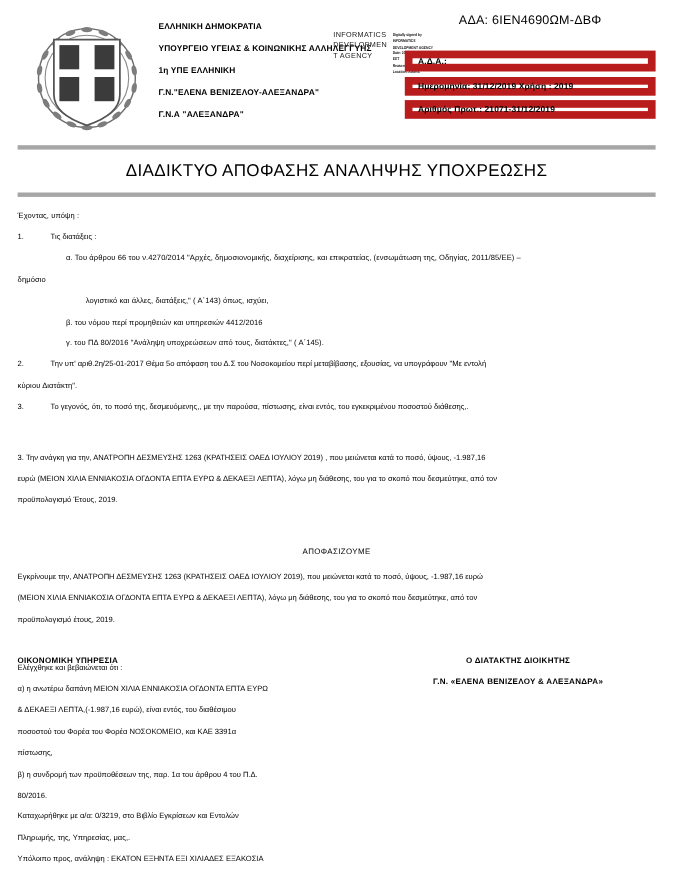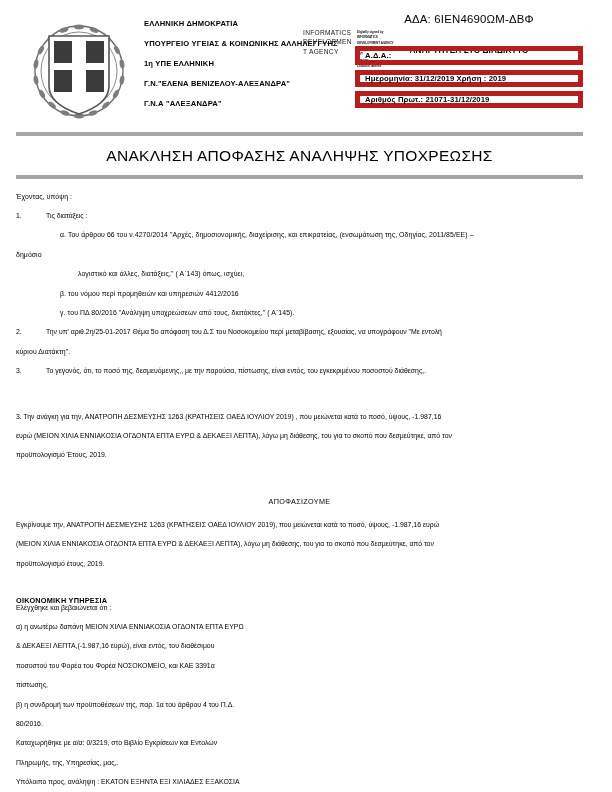--- a/index.html
+++ b/index.html
@@ -14,21 +14,21 @@
     position: relative;
     font-family: "Liberation Sans", sans-serif;
     color: #000000;
     overflow: hidden;
   }
   .page {
     position: relative;
     width: 612px;
     height: 792px;
     box-sizing: border-box;
-    padding: 14px 29px 0 16px;
+    padding: 14px 16px 0 16px;
   }
 
   
   .header {
     position: relative;
     height: 118px;
   }
   .emblem {
     position: absolute;
     left: 12px;
@@ -109,21 +109,21 @@
     white-space: nowrap;
   }
 
   .meta-boxes {
     position: absolute;
     right: 0;
     top: 32px;
     width: 228px;
   }
   .meta-box {
-    border: 5px solid #b91c1c;
+    border: 7px solid #b91c1c;
     height: 17px;
     margin-bottom: 4.5px;
     display: flex;
     align-items: center;
     padding-left: 5px;
     box-sizing: border-box;
     font-size: 7.7px;
     font-weight: bold;
     letter-spacing: .1px;
     white-space: nowrap;
@@ -291,21 +291,21 @@
     </div>
 
     <div class="meta-boxes">
       <div class="meta-box tall">Α.Δ.Α.:</div>
       <div class="meta-box">Ημερομηνία: 31/12/2019 Χρήση : 2019</div>
       <div class="meta-box">Αριθμός Πρωτ.: 21071-31/12/2019</div>
     </div>
   </div>
 
   <div class="rule"></div>
-  <div class="doc-title">ΑΝΑΚΛΗΣΗ ΑΠΟΦΑΣΗΣ ΑΝΑΛΗΨΗΣ ΥΠΟΧΡΕΩΣΗΣ</div>
+  <div class="doc-title">ΔΙΑΔΙΚΤΥΟ ΑΠΟΦΑΣΗΣ ΑΝΑΛΗΨΗΣ ΥΠΟΧΡΕΩΣΗΣ</div>
   <div class="rule"></div>
 
   <div class="body">
 
     <div class="p">Έχοντας, υπόψη :</div>
 
     <div class="num-row">
       <div class="num">1.</div>
       <div class="txt">Τις διατάξεις :</div>
     </div>
@@ -354,16 +354,20 @@
         <div class="line just">ποσοστού του Φορέα    του Φορέα ΝΟΣΟΚΟΜΕΙΟ,  και  ΚΑΕ  3391α</div>
         <div class="line">πίστωσης,</div>
         <div class="line">β) η συνδρομή των προϋποθέσεων της, παρ. 1α του άρθρου 4 του Π.Δ.</div>
         <div class="line">80/2016.</div>
         <div class="line just">Καταχωρήθηκε  με  α/α:  0/3219,  στο  Βιβλίο  Εγκρίσεων  και  Εντολών</div>
         <div class="line">Πληρωμής, της, Υπηρεσίας, μας,.</div>
         <div class="line just">Υπόλοιπο προς, ανάληψη : ΕΚΑΤΟΝ  ΕΞΗΝΤΑ  ΕΞΙ  ΧΙΛΙΑΔΕΣ  ΕΞΑΚΟΣΙΑ</div>
 
       </div>
 
+      <div class="col-right">
+        <div class="col-head">Ο ΔΙΑΤΑΚΤΗΣ  ΔΙΟΙΚΗΤΗΣ</div>
+        <div class="col-head">Γ.Ν. «ΕΛΕΝΑ ΒΕΝΙΖΕΛΟΥ &amp; ΑΛΕΞΑΝΔΡΑ»</div>
+      </div>
     </div>
 
   </div>
 </div>
 
 </body></html>

